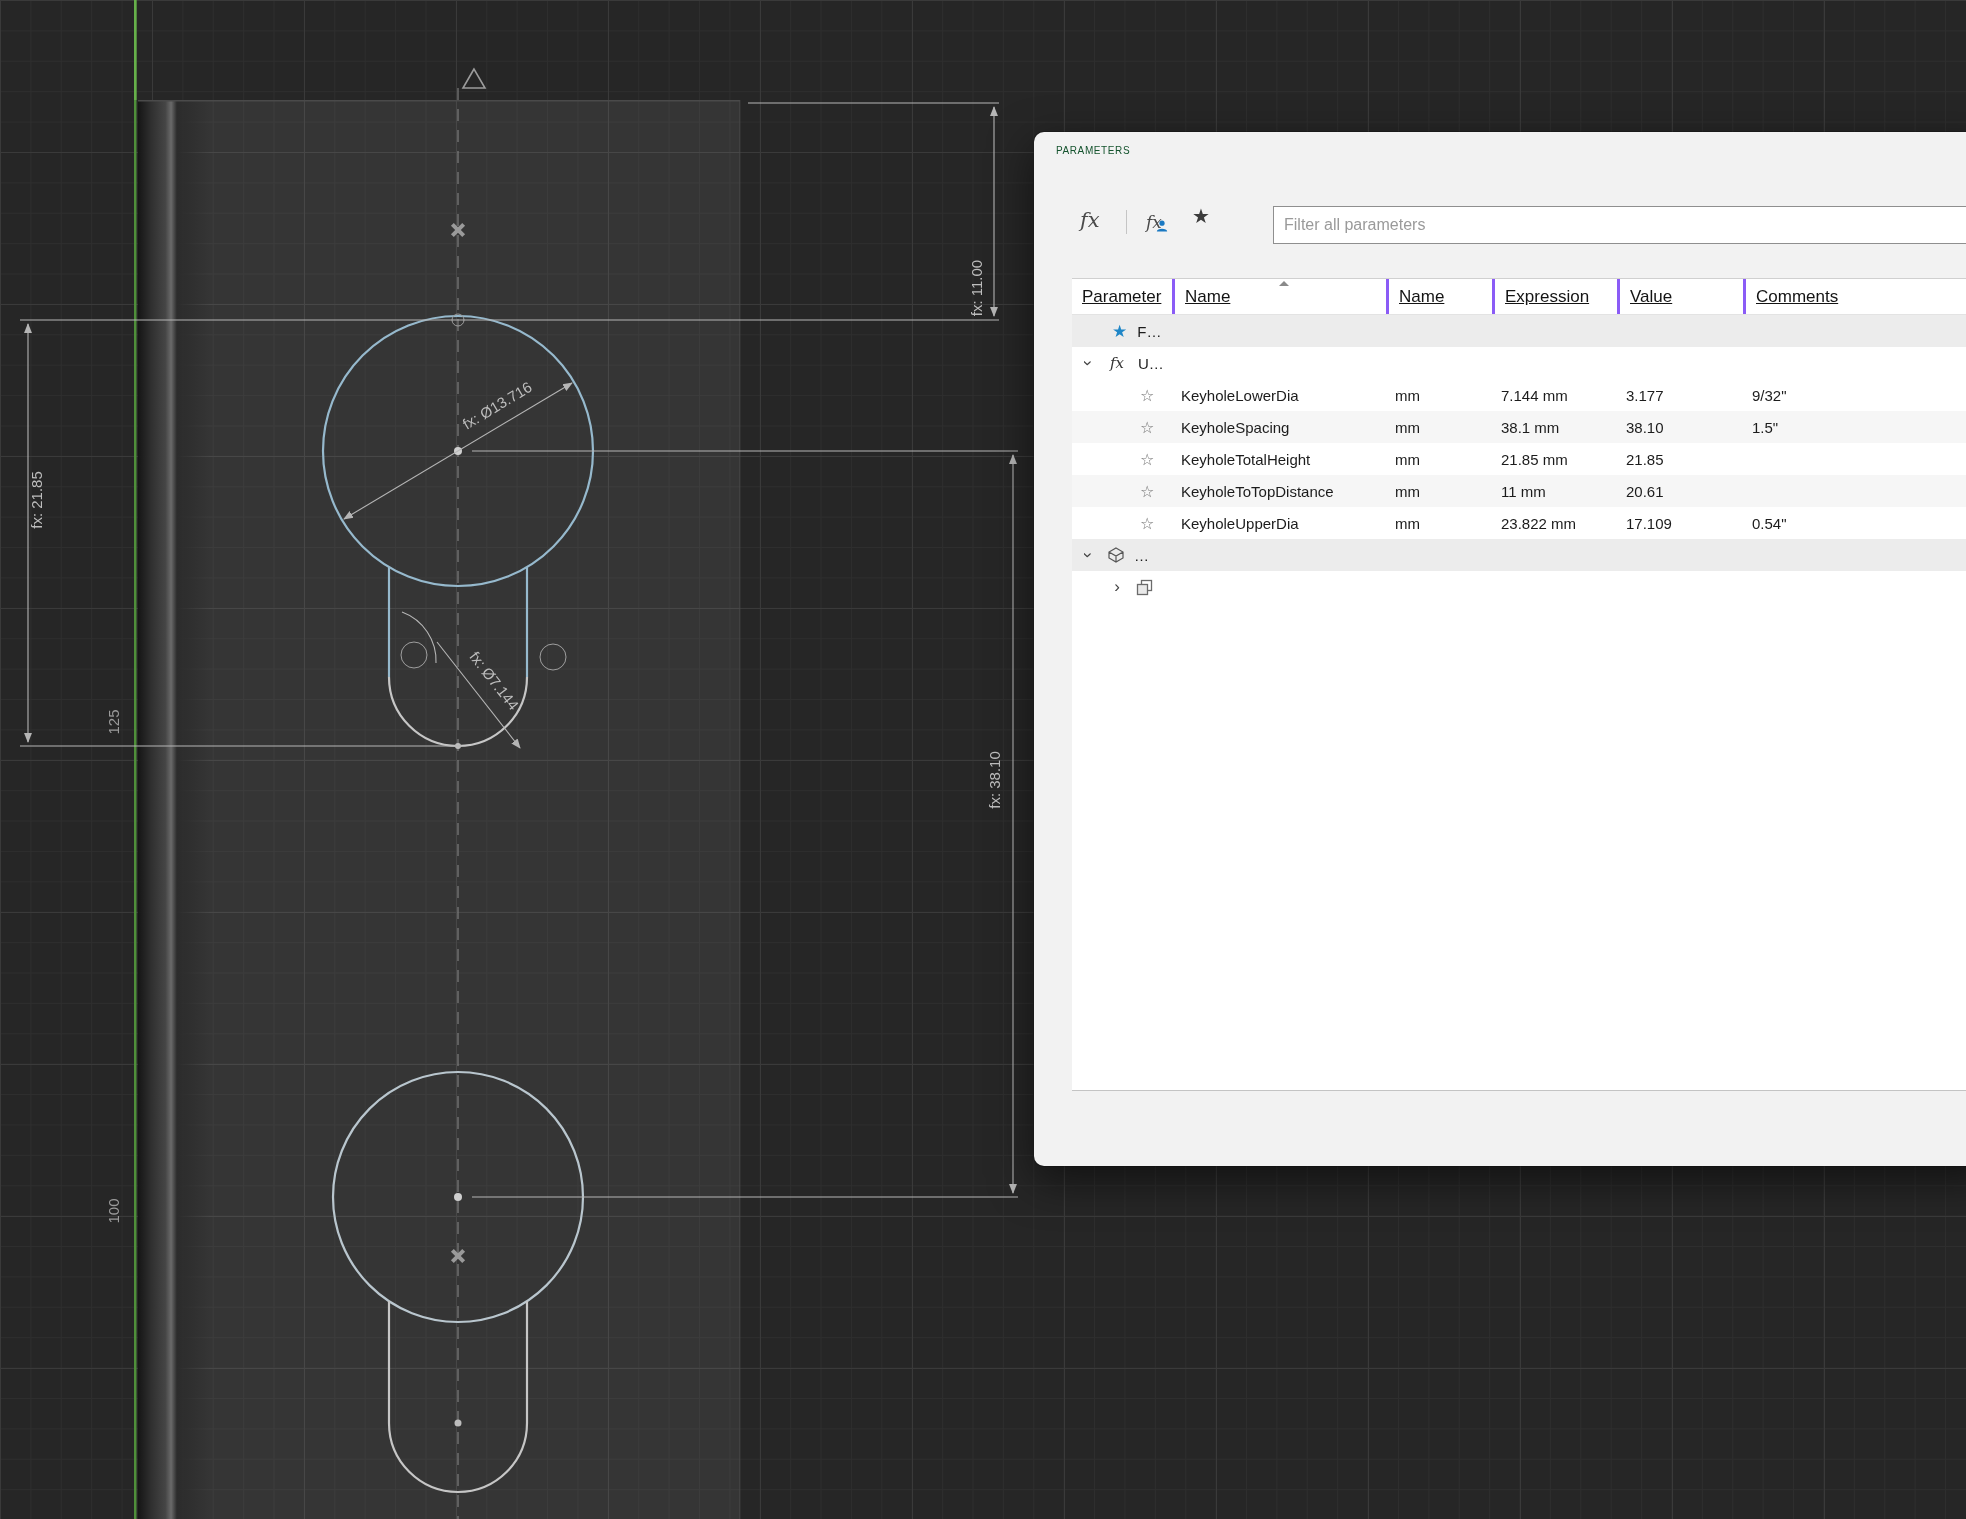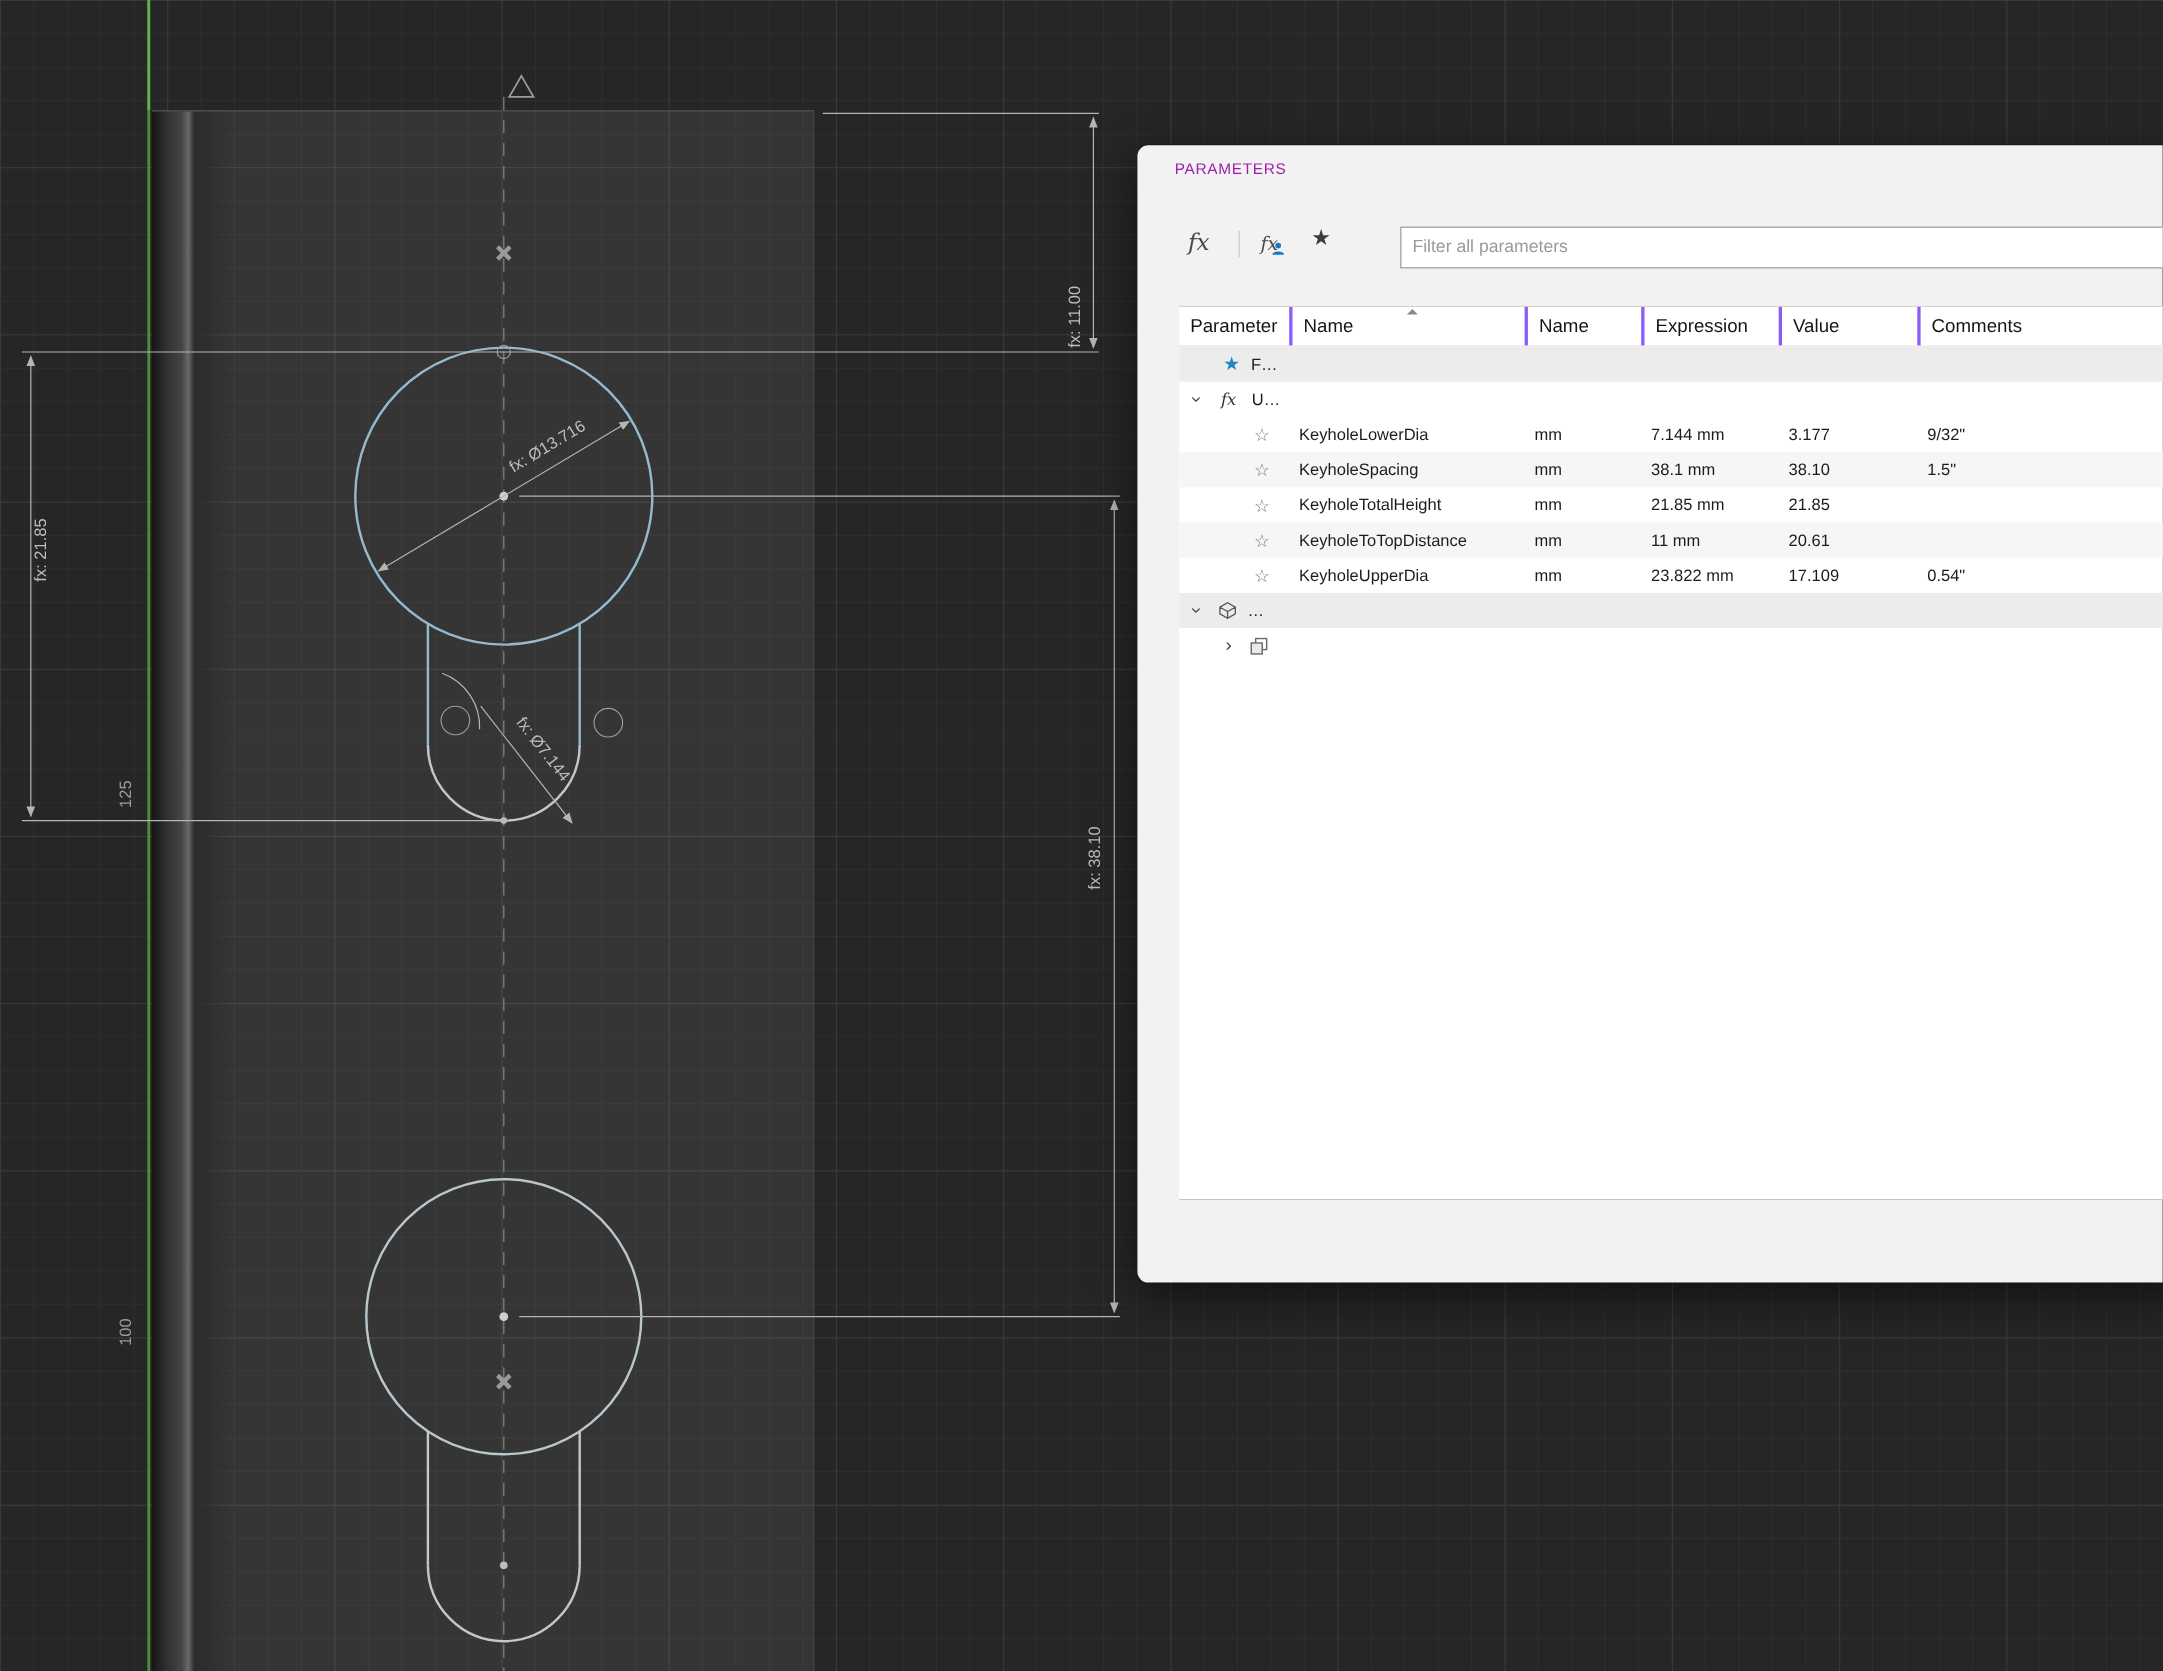--- a/index.html
+++ b/index.html
@@ -18,40 +18,40 @@
   .blue{stroke:#96b9cd;stroke-width:2.2;fill:none;}
   .blue2{stroke:#b9c6ce;stroke-width:2.2;fill:none;}
   .lc{stroke:#c6c6c6;stroke-width:2.2;fill:none;}
   .dim{stroke:#b5b5b5;stroke-width:1.1;fill:none;}
   .dimt{fill:#bdbdbd;font-size:15px;}
   .dimt2{fill:#9b9b9b;font-size:15px;}
 
   
   .dialog{position:absolute;left:1034px;top:132px;width:960px;height:1034px;background:#f2f2f2;
     border-radius:10px;box-shadow:0 14px 44px rgba(0,0,0,.55),0 0 0 1px rgba(0,0,0,.18);}
-  .dialog-title{position:absolute;left:34px;top:13px;font-size:14px;color:#a21caf;letter-spacing:.6px;}
+  .dialog-title{position:absolute;left:22px;top:13px;font-size:10px;color:#14532d;letter-spacing:.6px;}
   .tb-fx{position:absolute;left:46px;top:76px;font-family:"DejaVu Serif",serif;font-style:italic;
     font-size:21px;color:#4a4a4a;cursor:pointer;}
   .tb-div{position:absolute;left:92px;top:78px;height:24px;border-left:1px solid #c5c5c5;}
   .tb-fx2{position:absolute;left:112px;top:80px;font-family:"DejaVu Serif",serif;font-style:italic;
     font-size:17px;color:#4a4a4a;cursor:pointer;}
   .tb-fx2 svg{position:absolute;left:10px;top:8px;}
   .tb-star{position:absolute;left:158px;top:72px;font-size:20px;color:#3c3c3c;
     font-family:"DejaVu Sans",sans-serif;cursor:pointer;}
   .filter-input{position:absolute;left:239px;top:74px;width:712px;height:38px;border:1px solid #8f8f8f;
     background:#fff;font-size:16px;padding:0 10px;color:#333;box-sizing:border-box;
     font-family:"Liberation Sans",sans-serif;}
   .filter-input::placeholder{color:#9a9a9a;}
 
   .table-area{position:absolute;left:38px;top:146px;width:922px;height:812px;background:#fff;
     border-bottom:1px solid #c4c4c4;}
   .hrow{display:grid;grid-template-columns:100px 214px 106px 125px 126px 1fr;height:35px;
     border-top:1px solid #d0d0d0;border-bottom:1px solid #e3e3e3;font-size:17px;color:#141414;}
   .hcell{position:relative;display:flex;align-items:center;padding-left:10px;height:100%;
-    overflow:hidden;white-space:nowrap;box-sizing:border-box;}
+    overflow:hidden;white-space:nowrap;box-sizing:border-box;text-decoration:underline;}
   .hcell + .hcell{border-left:3px solid #8b5cf6;}
   .caret{position:absolute;left:104px;top:2px;width:0;height:0;
     border-left:5px solid transparent;border-right:5px solid transparent;border-bottom:5px solid #8a8a8a;}
 
   .row{display:grid;grid-template-columns:100px 214px 106px 125px 126px 1fr;height:32px;
     align-items:center;font-size:15px;color:#1c1c1c;}
   .row.flex{display:flex;}
   .cell{padding-left:9px;white-space:nowrap;overflow:hidden;}
   .cell.c1{padding-left:68px;}
   .g{background:#ececec;}

